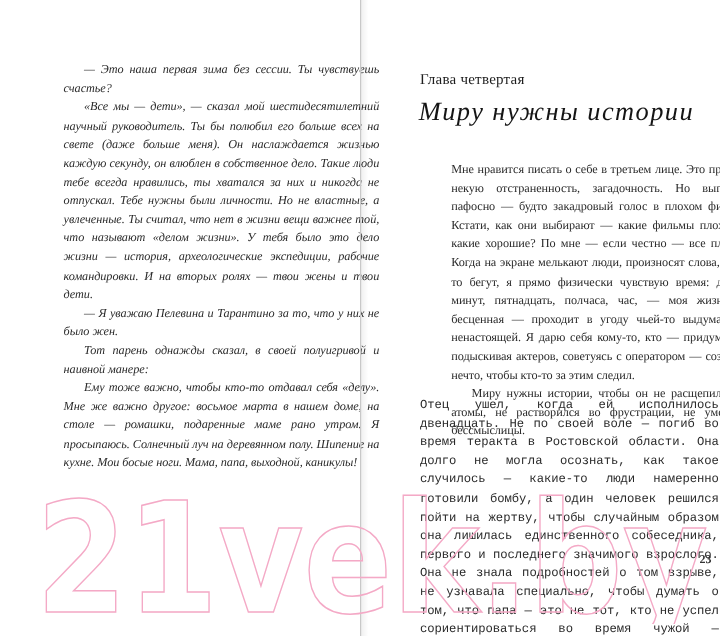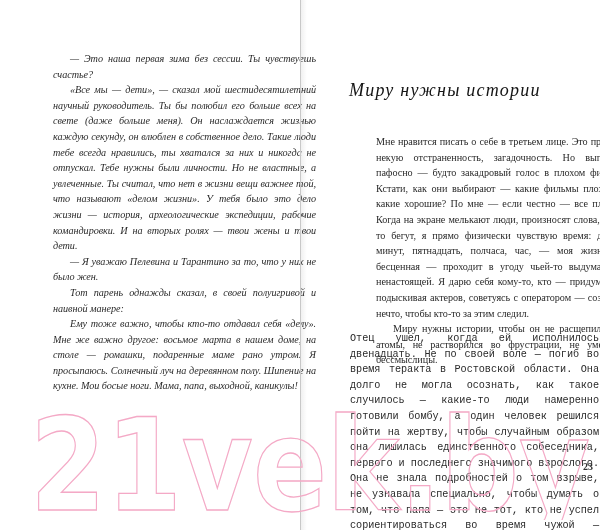--- a/index.html
+++ b/index.html
@@ -29,21 +29,21 @@
     .indent { text-indent: 17px; }
     .left-body { position: absolute; left: 5px; top: 51px; width: 263px; }
     .left-body p { margin: 0; }
     .left-after { position: absolute; left: 5px; top: 358px; width: 263px; }
     .chapter-label {
       position: absolute; left: 49px; top: 59px;
       font-size: 12.5px; color: #1e1e1e; letter-spacing: 0.2px;
     }
     .chapter-title {
       position: absolute; left: 48px; top: 80px;
-      font-size: 18px; font-style: italic; color: #151515; letter-spacing: 1.2px;
+      font-size: 22px; font-style: italic; color: #151515; letter-spacing: 1.2px;
     }
     .right-body { position: absolute; left: 49px; top: 134px; width: 249px; margin-left: 26px; }
     .right-body p { margin: 0; }
     .right-body2 { position: absolute; left: 49px; top: 331px; width: 249px; font-family: Liberation Mono, monospace; }
     .page-number {
       position: absolute; right: 7px; top: 461px;
       font-size: 10px; font-weight: bold; color: #333;
     }
     .watermark {
       position: absolute; left: 30px; top: 410px; width: 560px; height: 110px;
@@ -66,20 +66,21 @@
       <p class="indent">— Я уважаю Пелевина и Тарантино за то, что у них не было жен.</p>
       <p class="indent">Тот парень однажды сказал, в своей полуигривой и наивной манере:</p>
       <p class="indent">Ему тоже важно, чтобы кто-то отдавал себя «делу». Мне же важно другое: восьмое марта в нашем доме, на столе — ромашки, подаренные маме рано утром. Я просыпаюсь. Солнечный луч на деревянном полу. Шипение на кухне. Мои босые ноги. Мама, папа, выходной, каникулы!</p>
     </div>
   </div>
 
   <div class="spine"></div>
   <div class="spine-shadow"></div>
 
   <div class="page page-right">
+    <div class="chapter-label">Глава четвертая</div>
     <div class="chapter-title">Миру нужны истории</div>
     <div class="right-body text">
       <p>Мне нравится писать о себе в третьем лице. Это придает некую отстраненность, загадочность. Но выглядит пафосно — будто закадровый голос в плохом фильме. Кстати, как они выбирают — какие фильмы плохие, а какие хорошие? По мне — если честно — все плохие. Когда на экране мелькают люди, произносят слова, куда-то бегут, я прямо физически чувствую время: десять минут, пятнадцать, полчаса, час, — моя жизнь — бесценная — проходит в угоду чьей-то выдуманной, ненастоящей. Я дарю себя кому-то, кто — придумывая, подыскивая актеров, советуясь с оператором — создавал нечто, чтобы кто-то за этим следил.</p>
       <p class="indent">Миру нужны истории, чтобы он не расщепился на атомы, не растворился во фрустрации, не умер от бессмыслицы.</p>
     </div>
     <p class="right-body2 text">Отец ушел, когда ей исполнилось двенадцать. Не по своей воле — погиб во время теракта в Ростовской области. Она долго не могла осознать, как такое случилось — какие-то люди намеренно готовили бомбу, а один человек решился пойти на жертву, чтобы случайным образом она лишилась единственного собеседника, первого и последнего значимого взрослого. Она не знала подробностей о том взрыве, не узнавала специально, чтобы думать о том, что папа — это не тот, кто не успел сориентироваться во время чужой — разрывающей всех</p>
     <div class="page-number">23</div>
   </div>
 
   <svg class="watermark" viewBox="0 0 560 110" preserveAspectRatio="none">

